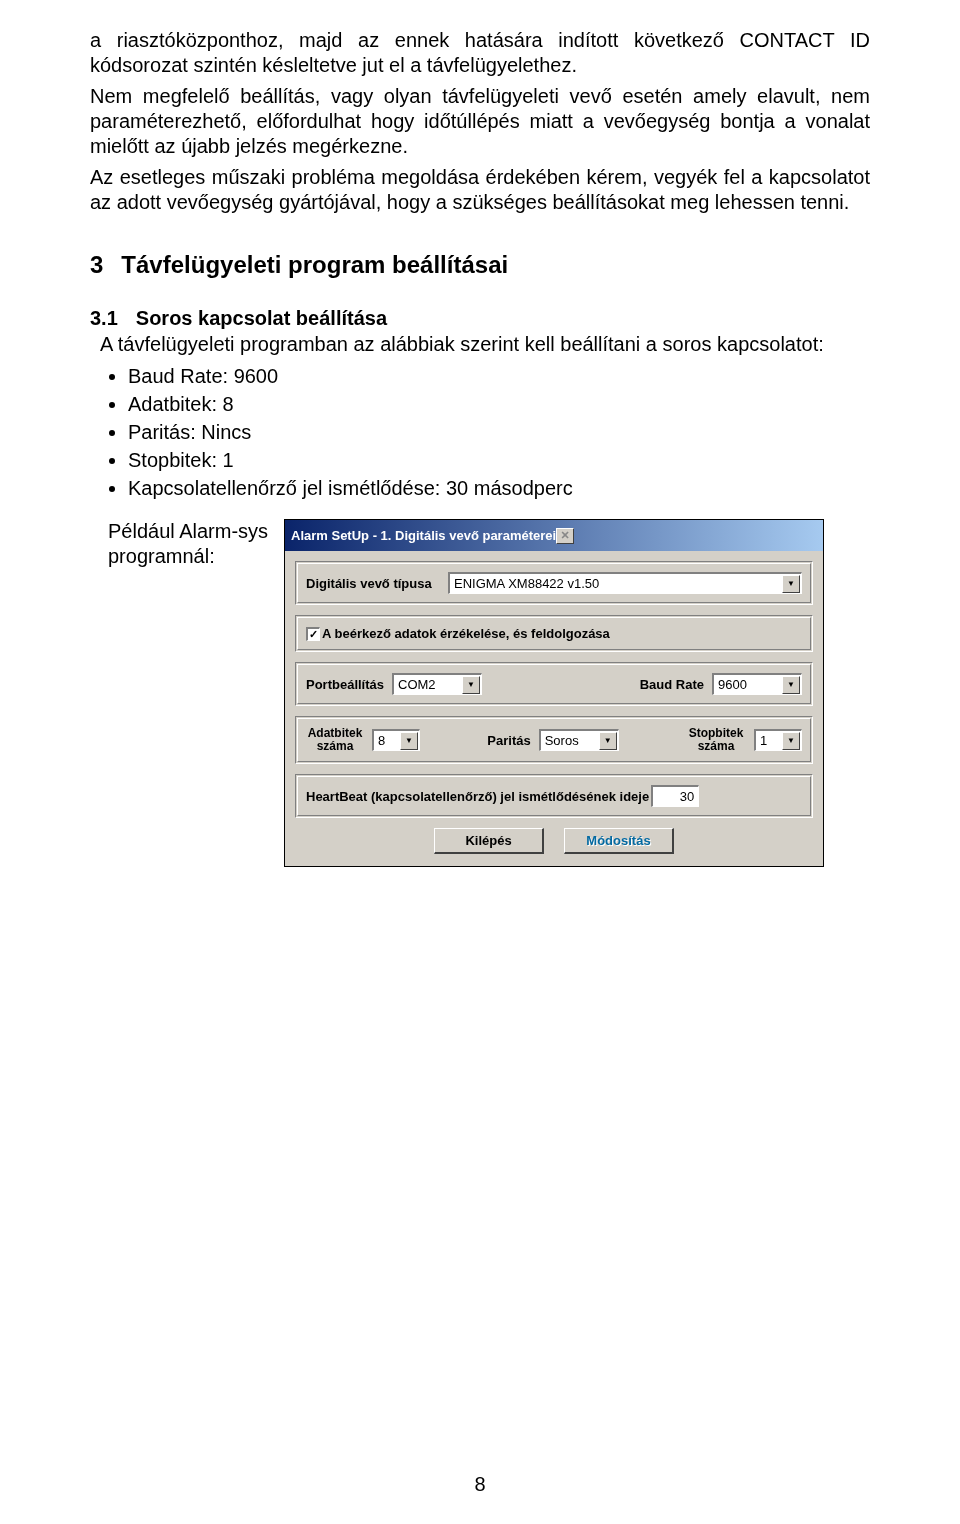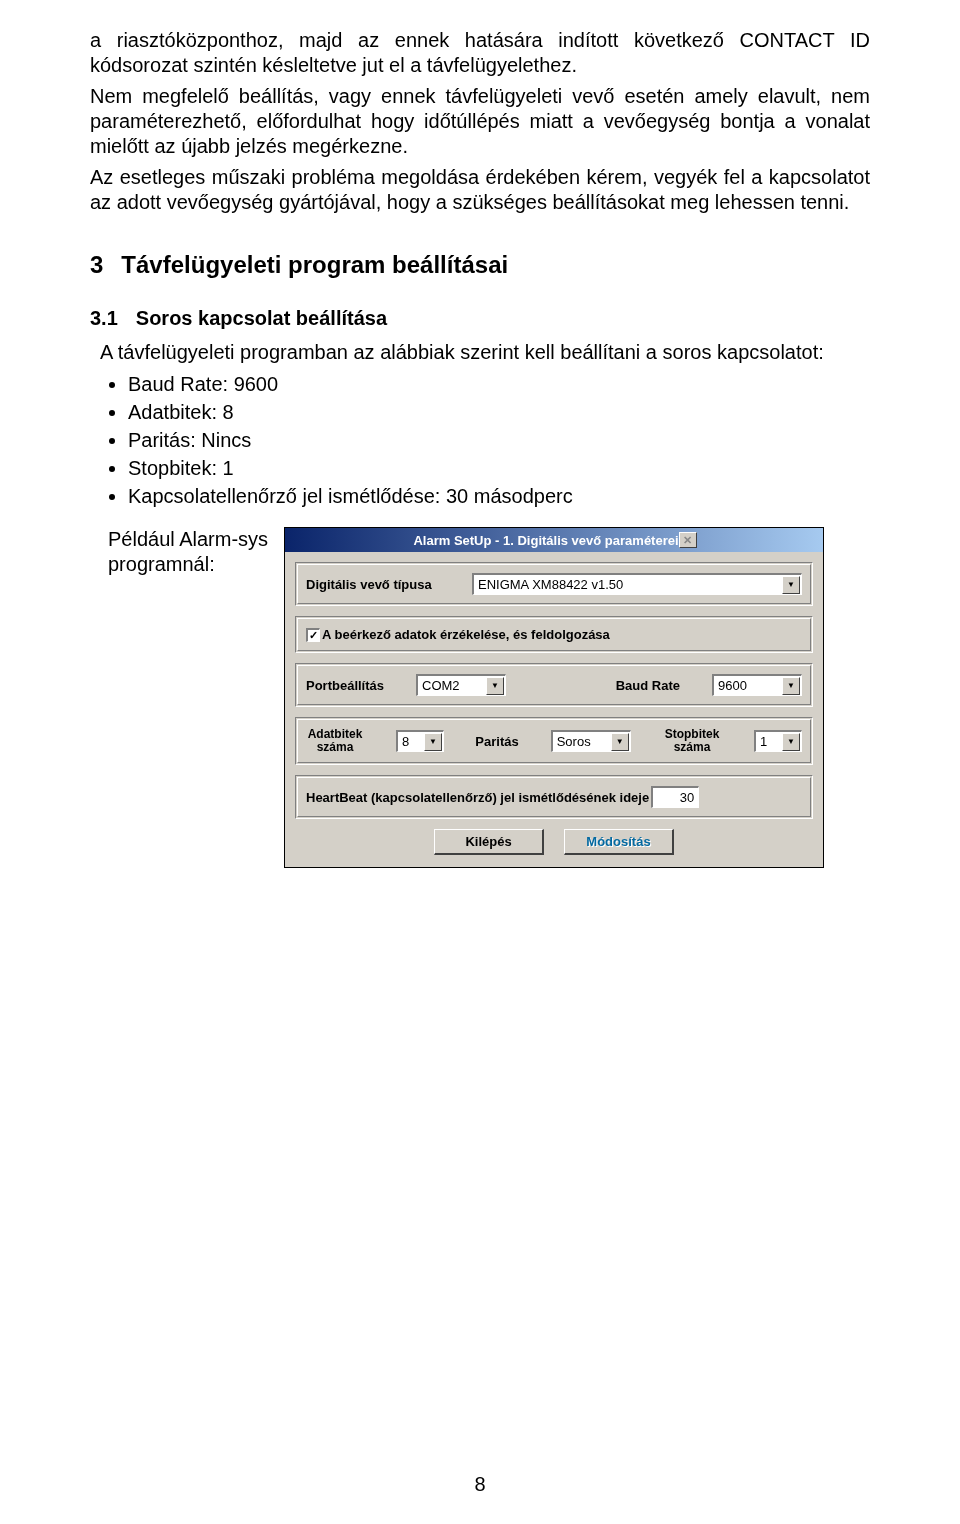--- a/index.html
+++ b/index.html
@@ -23,21 +23,21 @@
     font-weight: bold;
     margin-top: 36px;
     margin-bottom: 28px;
     display: flex;
     gap: 18px;
   }
   .h2 {
     font-size: 20px;
     font-weight: bold;
     margin-top: 18px;
-    margin-bottom: 10px;
+    margin-bottom: 2px;
     display: flex;
     gap: 18px;
   }
   ul.bullets {
     list-style: disc;
     margin-left: 38px;
     font-size: 20px;
     line-height: 1.3;
   }
   ul.bullets li { margin-bottom: 2px; }
@@ -59,24 +59,24 @@
     background: #d4d0c8;
     border: 1px solid #000;
     font-family: Tahoma, Arial, sans-serif;
     font-size: 13px;
     color: #000;
   }
   .titlebar {
     background: linear-gradient(to right, #0a246a, #a6caf0);
     color: #fff;
     font-weight: bold;
-    height: 24px;
+    height: 31px;
     display: flex;
     align-items: center;
-    justify-content: center;
+    justify-content: flex-start;
     padding: 0 4px 0 6px;
   }
   .close-btn {
     width: 18px; height: 16px;
     background: #d4d0c8;
     border-top: 1px solid #fff;
     border-left: 1px solid #fff;
     border-bottom: 1px solid #404040;
     border-right: 1px solid #404040;
     font-size: 11px;
@@ -110,21 +110,20 @@
     background: #fff;
     border-top: 2px solid #808080;
     border-left: 2px solid #808080;
     border-bottom: 1px solid #fff;
     border-right: 1px solid #fff;
     height: 22px;
     display: flex;
     align-items: center;
     justify-content: space-between;
     padding-left: 4px;
-    margin-left: 24px;
   }
   .dd-arrow {
     width: 18px; height: 18px;
     background: #d4d0c8;
     border-top: 1px solid #fff;
     border-left: 1px solid #fff;
     border-bottom: 1px solid #404040;
     border-right: 1px solid #404040;
     display: flex; align-items: center; justify-content: center;
     font-size: 8px;
@@ -175,21 +174,21 @@
     text-align: center;
     font-size: 20px;
   }
   .row3 { display:flex; align-items:center; justify-content: space-between; }
   .row3 .col { display:flex; align-items:center; gap:8px; }
 </style>
 </head>
 <body>
 
 <p class="para">a riasztóközponthoz, majd az ennek hatására indított következő CONTACT ID kódsorozat szintén késleltetve jut el a távfelügyelethez.</p>
-<p class="para">Nem megfelelő beállítás, vagy ennek távfelügyeleti vevő esetén amely elavult, nem paraméterezhető, előfordulhat hogy időtúllépés miatt a vevőegység bontja a vonalat mielőtt az újabb jelzés megérkezne.</p>
+<p class="para">Nem megfelelő beállítás, vagy olyan távfelügyeleti vevő esetén amely elavult, nem paraméterezhető, előfordulhat hogy időtúllépés miatt a vevőegység bontja a vonalat mielőtt az újabb jelzés megérkezne.</p>
 <p class="para">Az esetleges műszaki probléma megoldása érdekében kérem, vegyék fel a kapcsolatot az adott vevőegység gyártójával, hogy a szükséges beállításokat meg lehessen tenni.</p>
 
 <div class="h1">
   <span>3</span>
   <span>Távfelügyeleti program beállításai</span>
 </div>
 
 <div class="h2">
   <span>3.1</span>
   <span>Soros kapcsolat beállítása</span>

